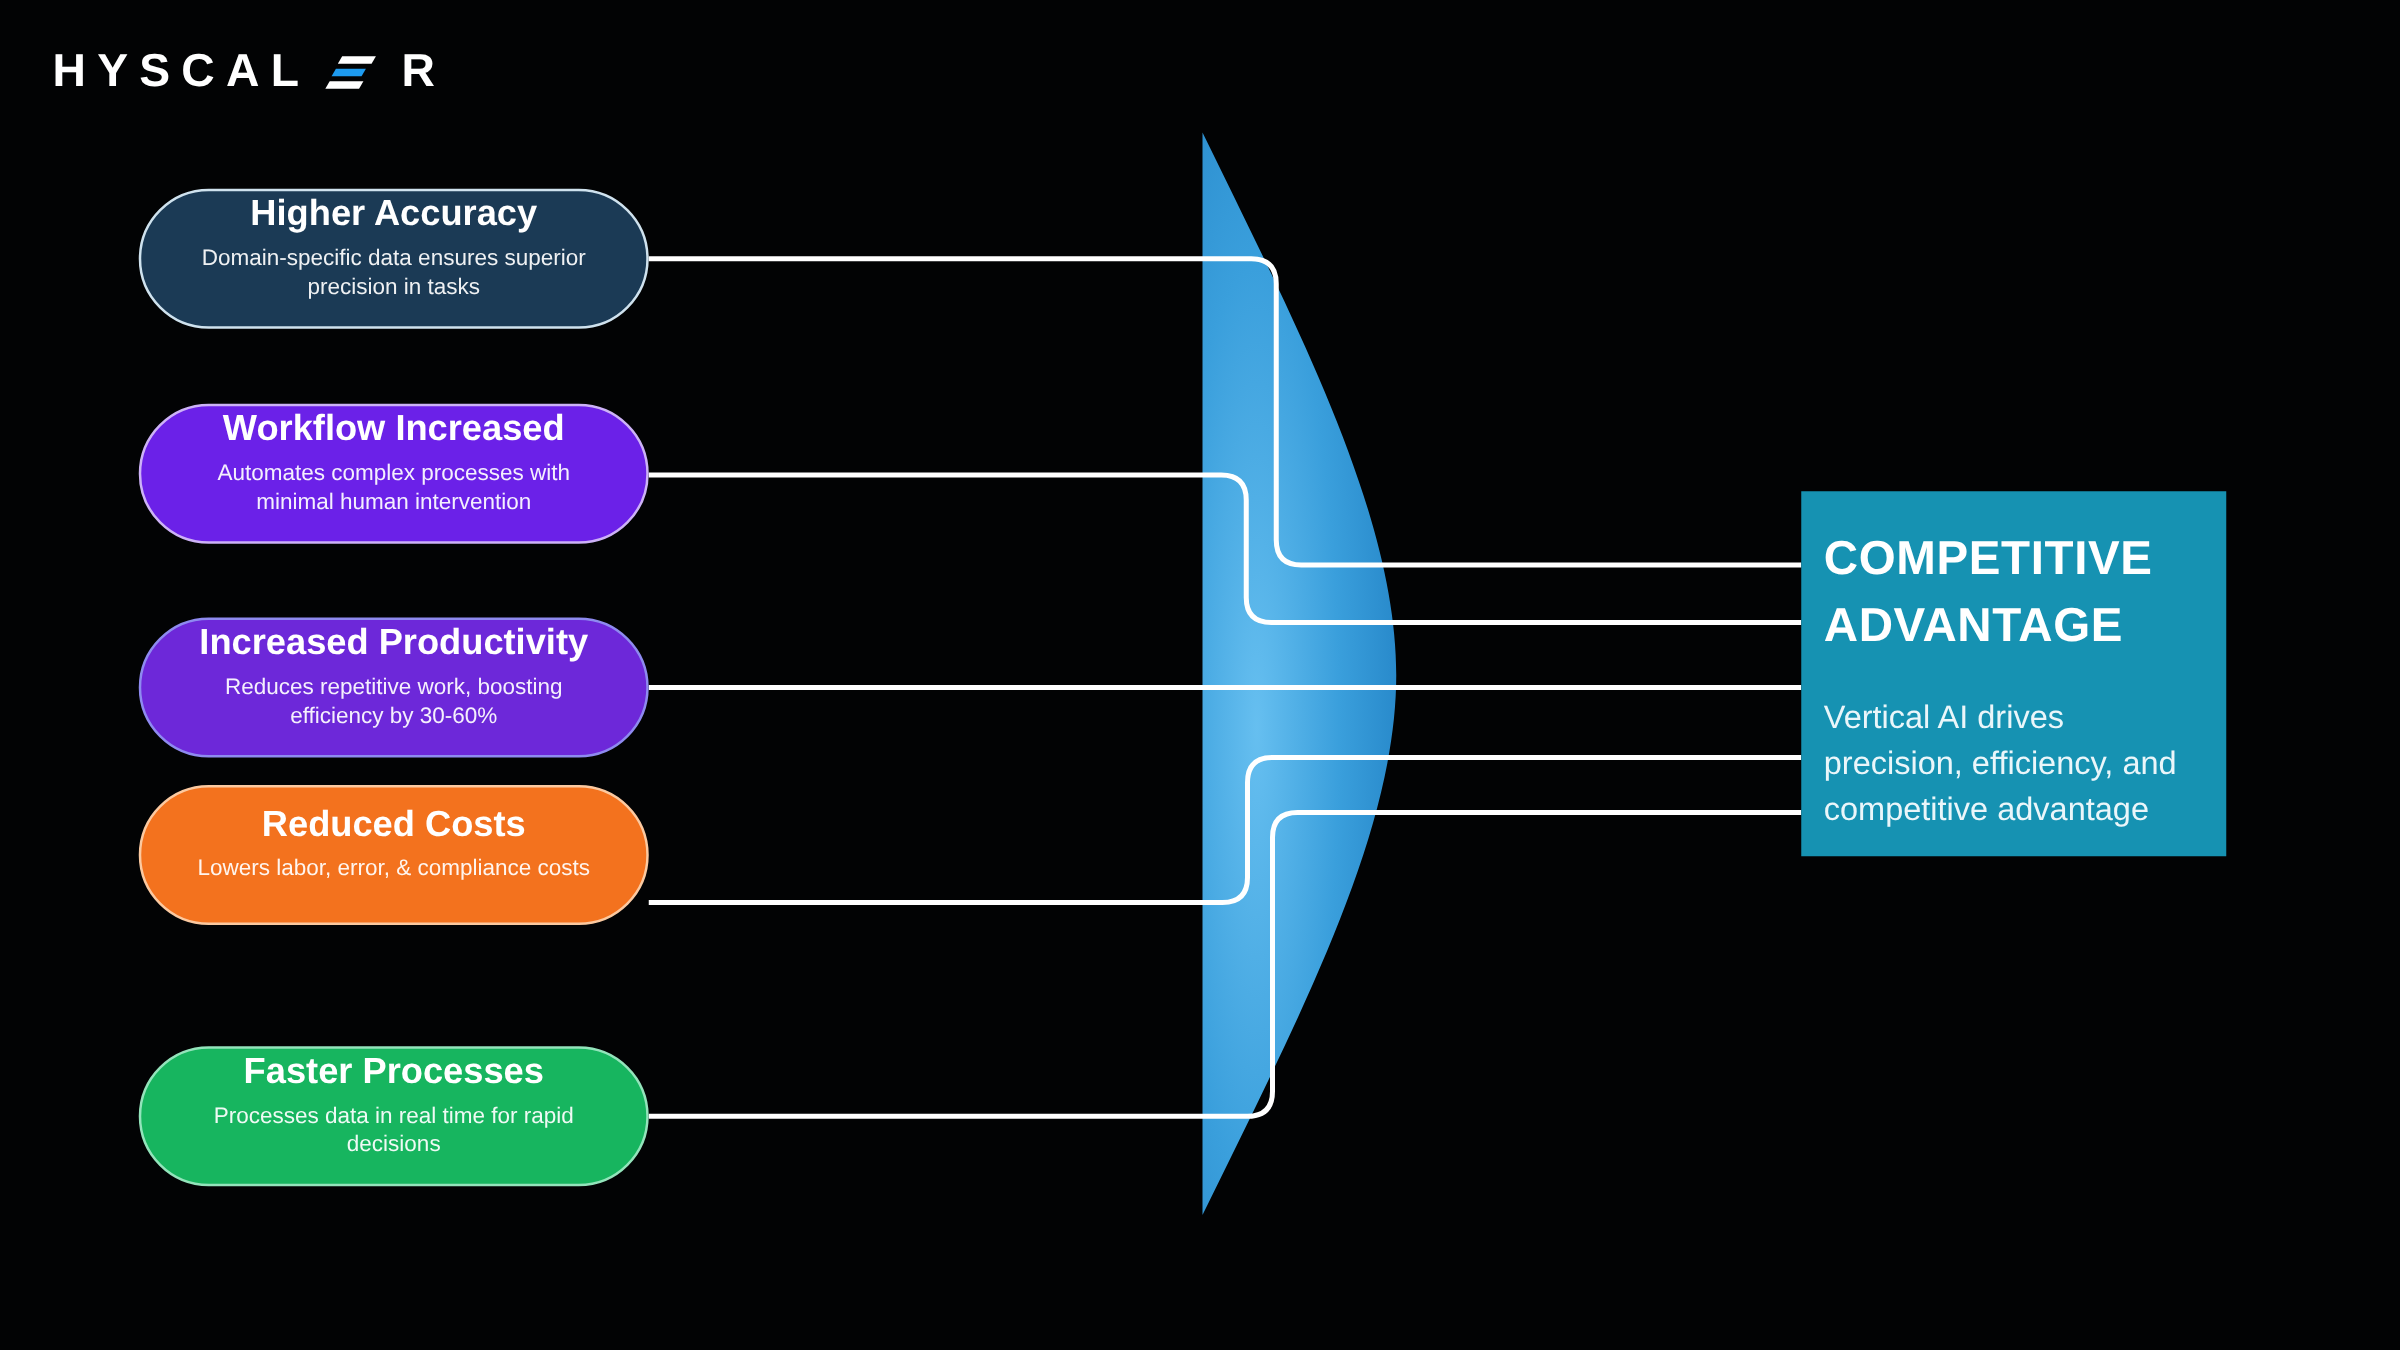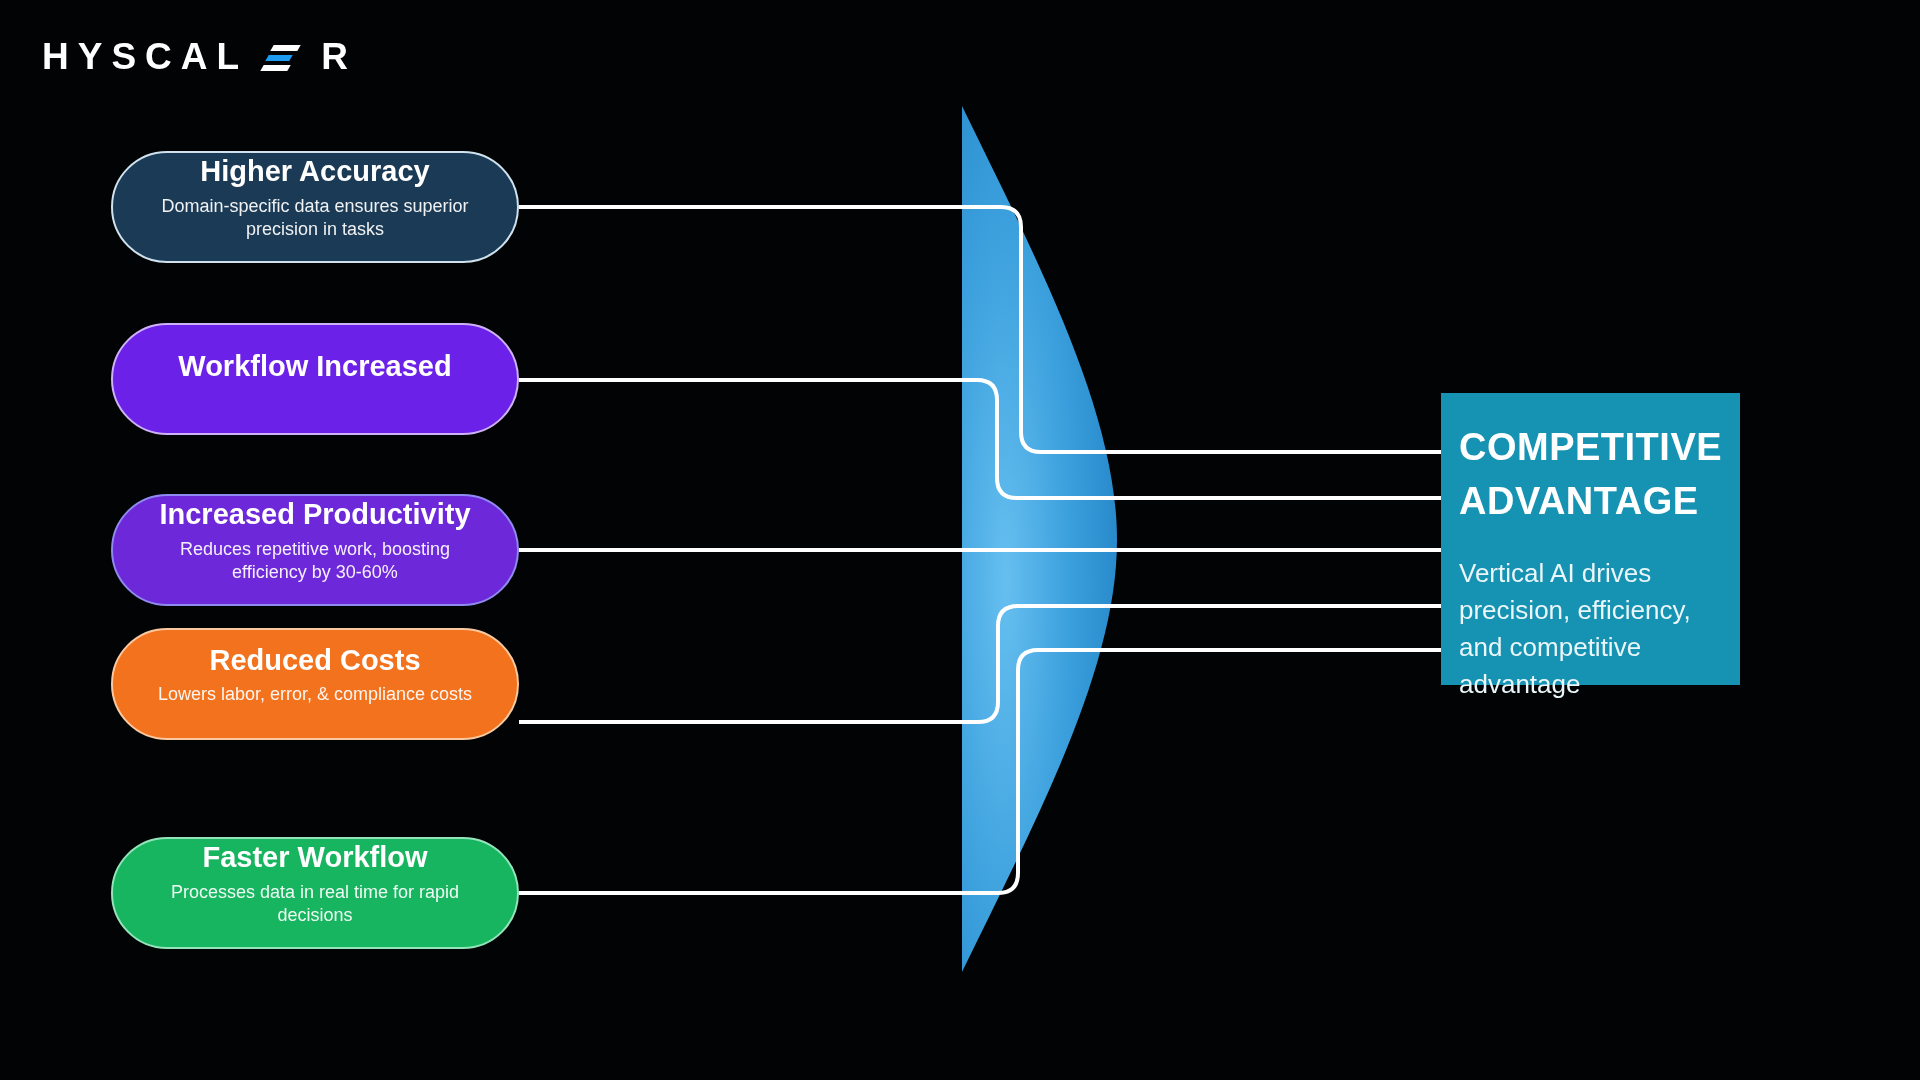--- a/index.html
+++ b/index.html
@@ -84,21 +84,21 @@
   #card-1 { top: 323px; }
   #card-2 { top: 494px; }
   #card-3 { top: 628px; align-items: center; }
   #card-4 { top: 837px; }
 
   
   .result-box {
     position: absolute;
     left: 1441px;
     top: 393px;
-    width: 299px;
+    width: 340px;
     height: 292px;
     padding: 28px 20px 24px 18px;
     color: #ffffff;
   }
   .result-title {
     font-size: 38px;
     font-weight: 800;
     line-height: 1.42;
     letter-spacing: 0.5px;
   }
@@ -148,34 +148,35 @@
     </g>
   </svg>
 
   <div class="benefit-card" id="card-0" style="background: rgb(27, 58, 85); border-color: rgb(207, 226, 238);">
     <div class="benefit-title">Higher Accuracy</div>
     <div class="benefit-desc">Domain-specific data ensures superior precision in tasks</div>
   </div>
 
   <div class="benefit-card" id="card-1" style="background: rgb(107, 33, 232); border-color: rgb(205, 178, 247);">
     <div class="benefit-title">Workflow Increased</div>
+    <div class="benefit-desc">Automates complex processes with minimal human intervention</div>
   </div>
 
   <div class="benefit-card" id="card-2" style="background: #6d28d9; border-color: rgb(142, 138, 240);">
     <div class="benefit-title">Increased Productivity</div>
     <div class="benefit-desc">Reduces repetitive work, boosting efficiency by 30-60%</div>
   </div>
 
   <div class="benefit-card" id="card-3" style="background: rgb(243, 114, 30); border-color: rgb(251, 201, 160);">
     <div class="benefit-title">Reduced Costs</div>
     <div class="benefit-desc">Lowers labor, error, &amp; compliance costs</div>
   </div>
 
   <div class="benefit-card" id="card-4" style="background: rgb(23, 181, 95); border-color: rgb(147, 228, 187);">
-    <div class="benefit-title">Faster Workflow</div>
+    <div class="benefit-title">Faster Processes</div>
     <div class="benefit-desc">Processes data in real time for rapid decisions</div>
   </div>
 
   <div class="result-box" style="background: rgb(22, 146, 178);">
     <div class="result-title">
       <div>COMPETITIVE</div>
       <div>ADVANTAGE</div>
     </div>
     <div class="result-desc">Vertical AI drives precision, efficiency, and competitive advantage</div>
   </div>

